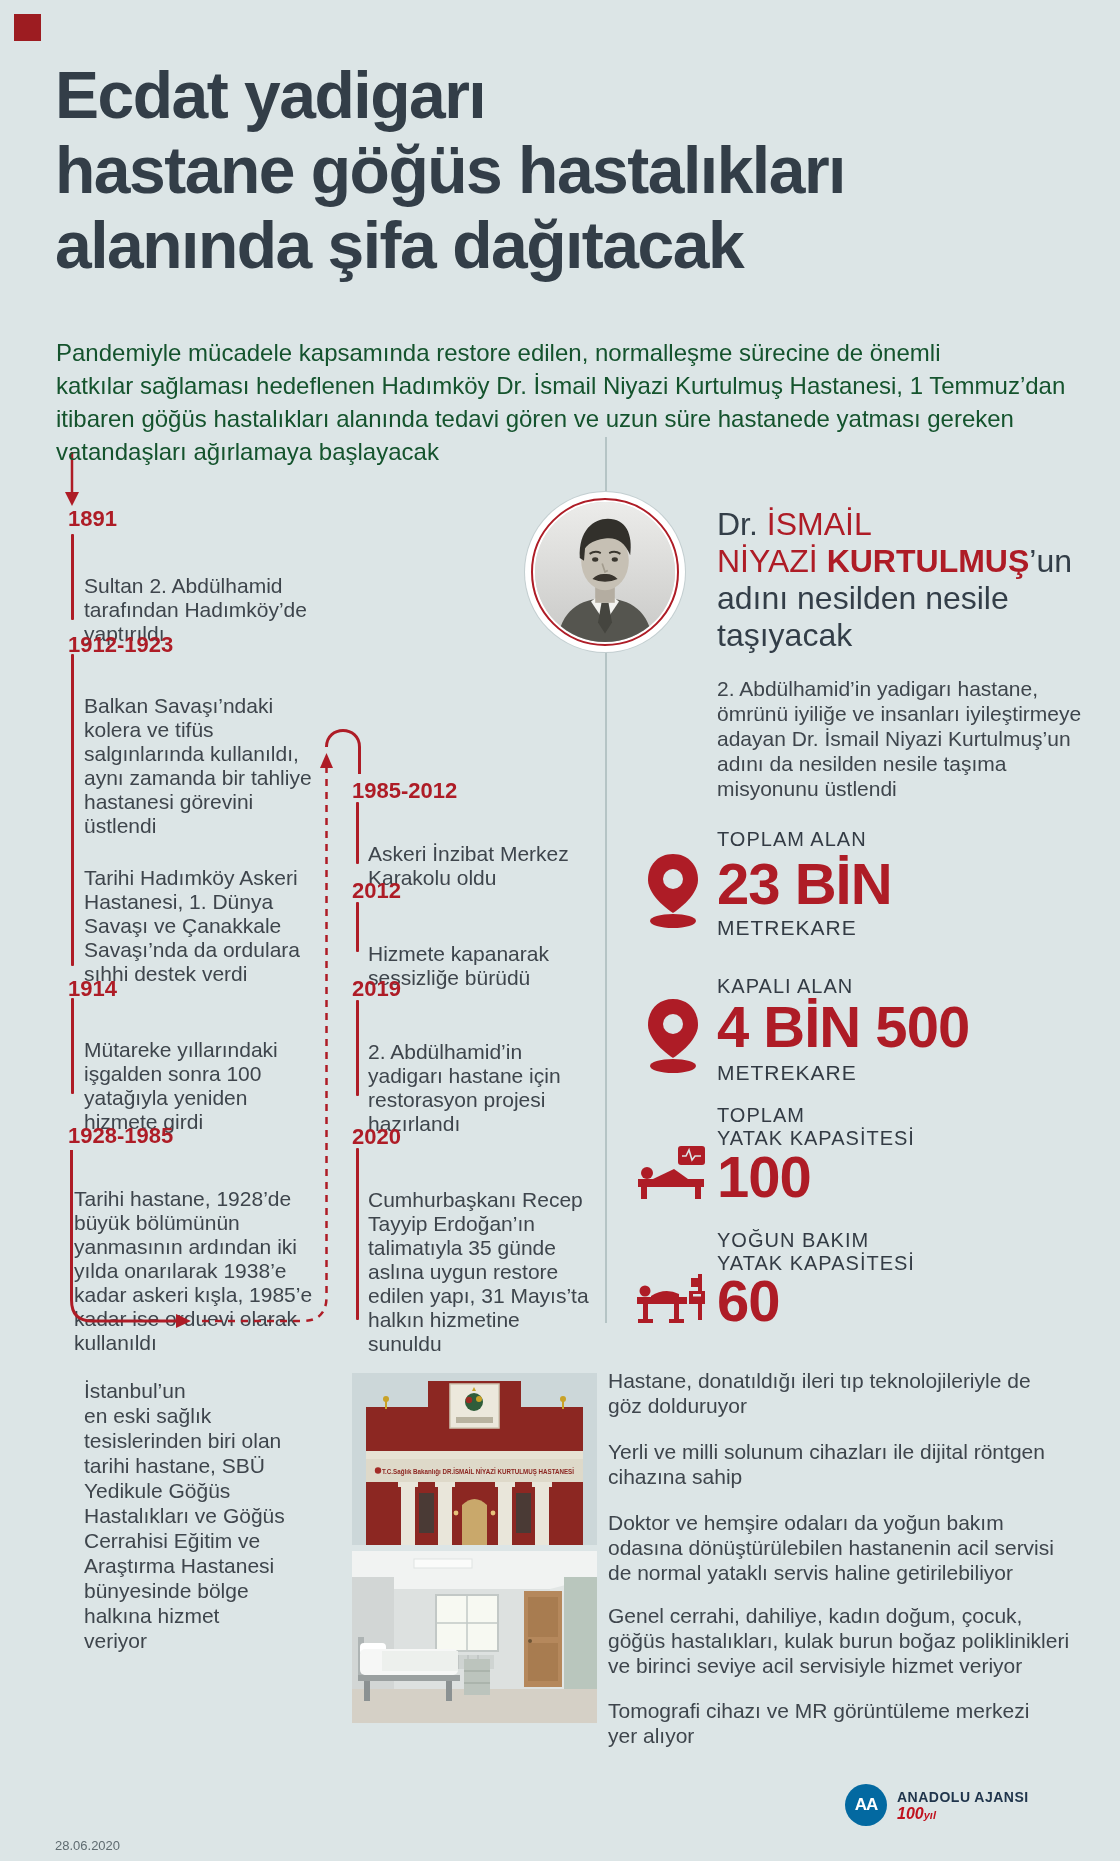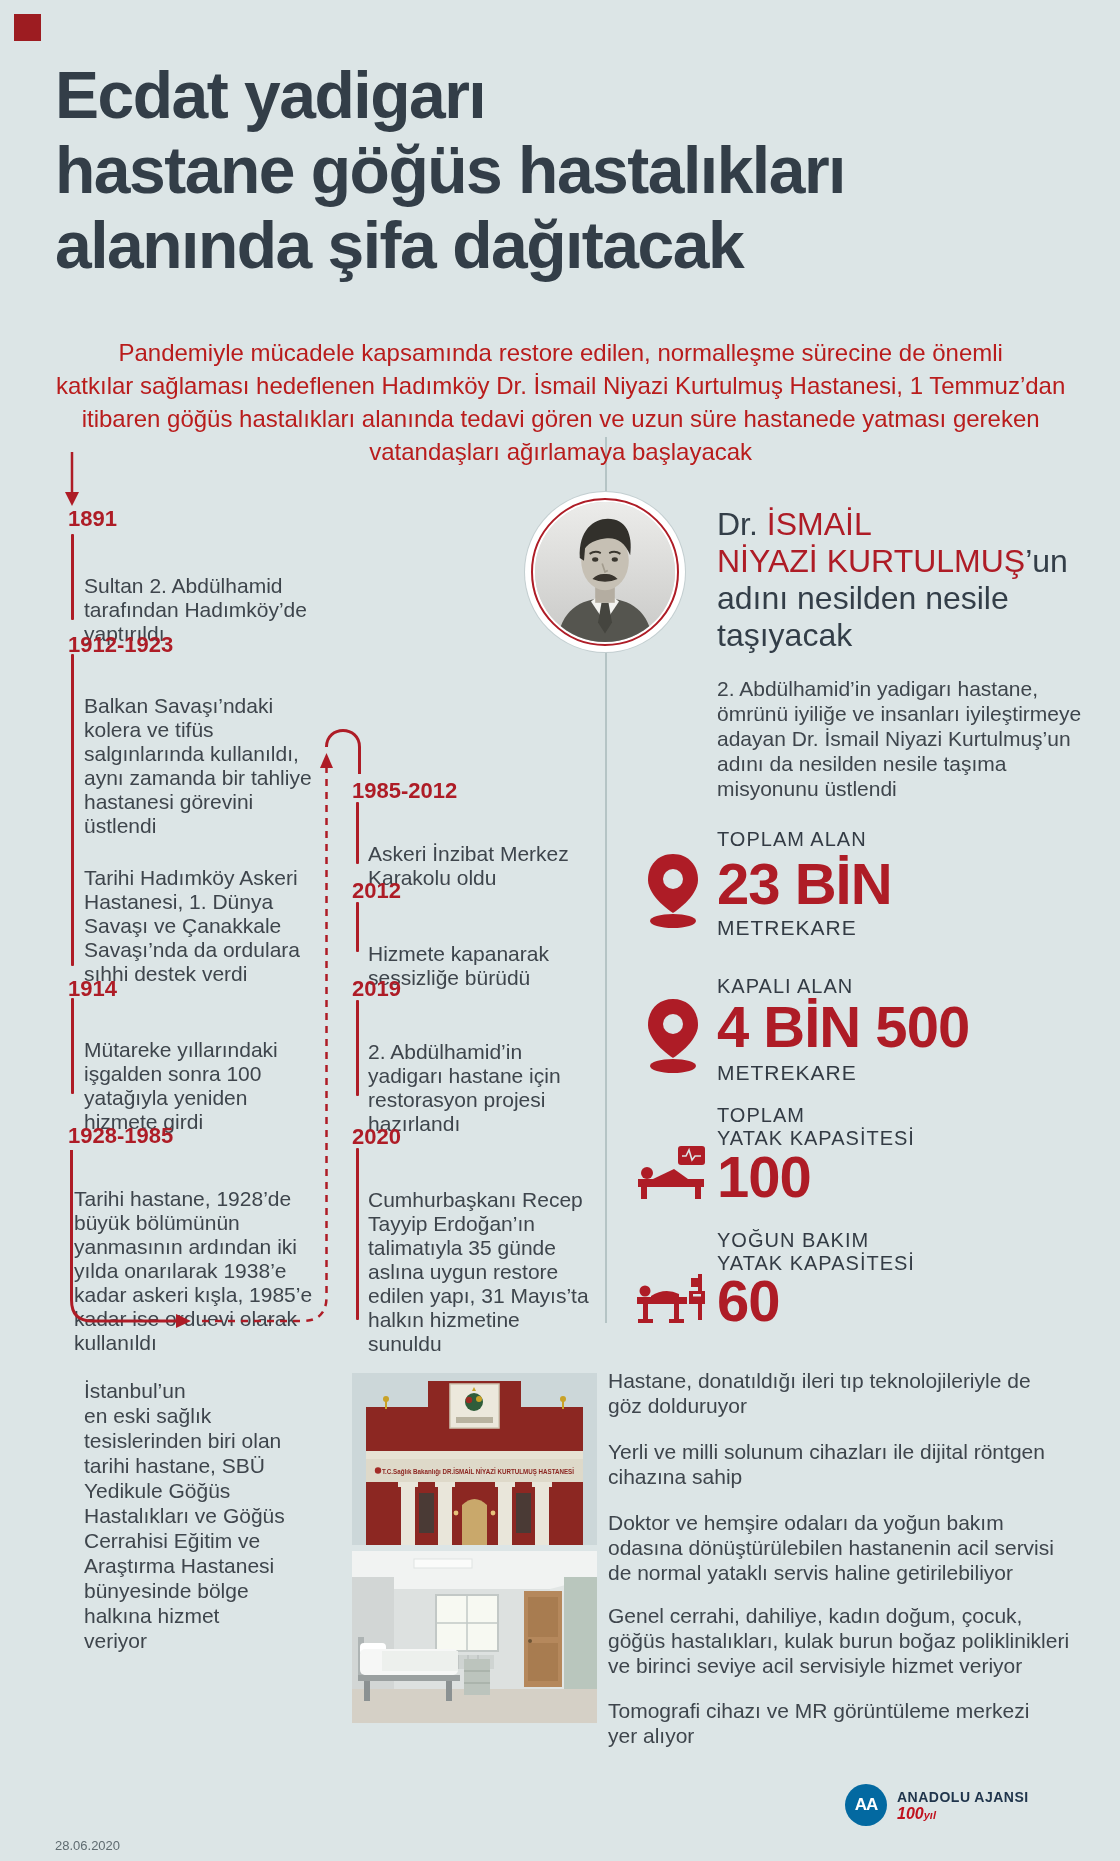--- a/index.html
+++ b/index.html
@@ -6,27 +6,27 @@
   .page{
     position:relative;width:1120px;height:1861px;margin:0 auto;
     background:#dce5e6;overflow:hidden;
     font-family:"Liberation Sans", sans-serif;color:#3e454c;
   }
   .abs{position:absolute;}
   .title{
     font-size:66px;line-height:75px;font-weight:bold;color:#333e48;
     letter-spacing:-1.5px;white-space:nowrap;
   }
-  .subtitle{font-size:24px;line-height:33px;font-weight:500;color:#b91c1c;white-space:nowrap;text-align:center;}
+  .subtitle{font-size:24px;line-height:33px;font-weight:500;color:#14532d;white-space:nowrap;}
   .year{font-size:22px;font-weight:bold;color:#ae1c26;white-space:nowrap;}
   .tl{font-size:21px;line-height:24px;color:#3e454c;white-space:nowrap;margin-top:39px;}
   .bar{position:absolute;width:3px;background:#ae1c26;border-radius:1px;}
   .heading{font-size:32px;line-height:37px;color:#333e48;white-space:nowrap;}
   .heading .red{color:#ae1c26;}
-  .heading .b{font-weight:normal;}
+  .heading .b{font-weight:bold;}
   .desc{font-size:21px;line-height:25px;color:#3e454c;white-space:nowrap;}
   .stat-label{font-size:20px;line-height:23px;letter-spacing:1px;color:#333b44;font-weight:500;white-space:nowrap;}
   .stat-value{font-size:58px;line-height:58px;font-weight:bold;color:#ae1c26;letter-spacing:-1px;white-space:nowrap;}
   .stat-unit{font-size:21px;letter-spacing:1px;color:#333b44;font-weight:500;white-space:nowrap;}
   .body-block{font-size:21px;line-height:25px;color:#3e454c;white-space:nowrap;}
   .photo{position:absolute;width:245px;height:172px;overflow:hidden;}
   .footer-date{font-size:13px;color:#5f6b70;margin-top:26px;}
   .aa-badge{
     width:42px;height:42px;border-radius:50%;background:#0369a1;color:#ffffff;
     display:flex;align-items:center;justify-content:center;

